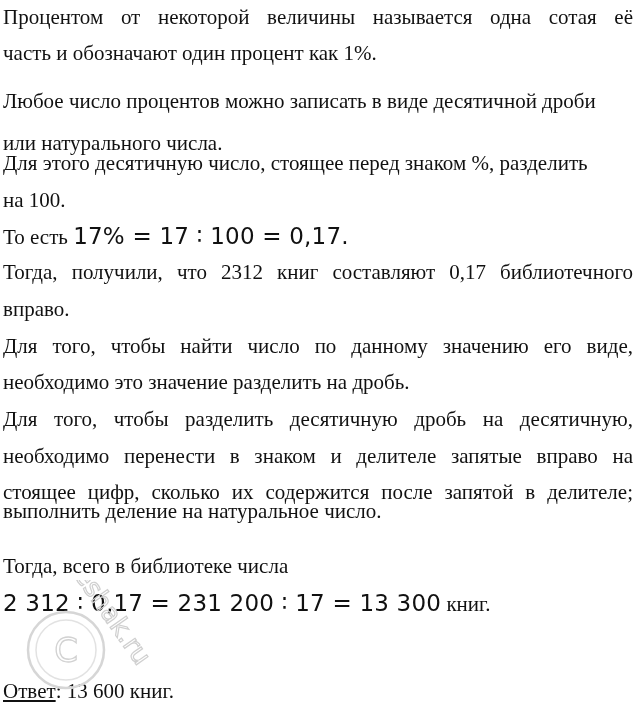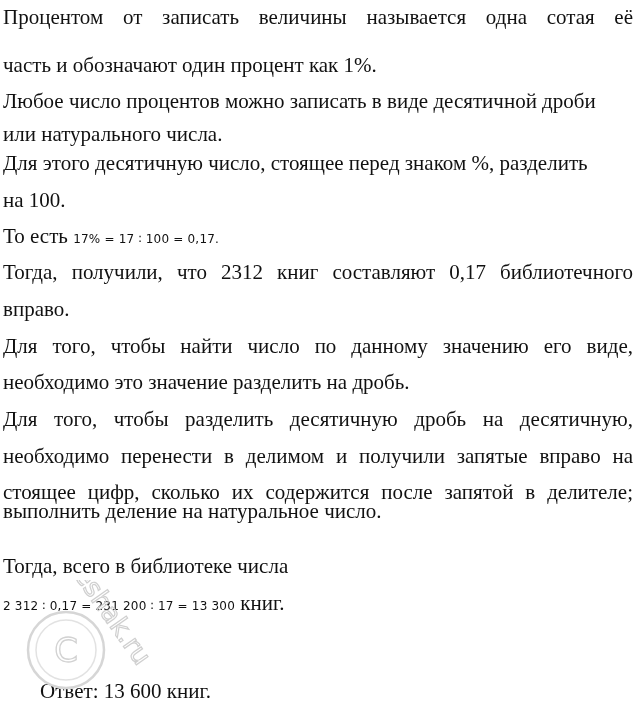--- a/index.html
+++ b/index.html
@@ -28,58 +28,58 @@
       font-size: 21px;
       line-height: 26px;
       white-space: nowrap;
     }
     .justify {
       text-align: justify;
       text-align-last: justify;
     }
     .math {
       font-family: "DejaVu Sans", "Liberation Sans", sans-serif;
-      font-size: 12px;
+      font-size: 23px;
       letter-spacing: 0.2px;
     }
     .answer-label {
-      margin-left: 37px;
+      text-decoration: underline;
     }
     .watermark {
       position: absolute;
       left: 18px;
       top: 580px;
       width: 150px;
       height: 130px;
       pointer-events: none;
     }
   </style>
 </head>
 <body>
 
 <div class="doc">
 
-  <div class="line justify" style="top:4px">Процентом от записать величины называется одна сотая её</div>
-  <div class="line" style="top:52px">часть и обозначают один процент как 1%.</div>
+  <div class="line justify" style="top:4px">Процентом от некоторой величины называется одна сотая её</div>
+  <div class="line" style="top:40px">часть и обозначают один процент как 1%.</div>
   <div class="line" style="top:88px">Любое число процентов можно записать в виде десятичной дроби</div>
-  <div class="line" style="top:121px">или натурального числа.</div>
+  <div class="line" style="top:130px">или натурального числа.</div>
   <div class="line" style="top:150px">Для этого десятичную число, стоящее перед знаком %, разделить</div>
   <div class="line" style="top:187px">на 100.</div>
 
   <div class="line" style="top:223px">
     <span>То есть </span>
     <span class="math">17% = 17 ∶ 100 = 0,17.</span>
   </div>
 
   <div class="line justify" style="top:259px">Тогда, получили, что 2312 книг составляют 0,17 библиотечного</div>
   <div class="line" style="top:296px">вправо.</div>
   <div class="line justify" style="top:333px">Для того, чтобы найти число по данному значению его виде,</div>
   <div class="line" style="top:369px">необходимо это значение разделить на дробь.</div>
   <div class="line justify" style="top:406px">Для того, чтобы разделить десятичную дробь на десятичную,</div>
-  <div class="line justify" style="top:443px">необходимо перенести в делимом и получили запятые вправо на</div>
+  <div class="line justify" style="top:443px">необходимо перенести в знаком и делителе запятые вправо на</div>
   <div class="line justify" style="top:479px">стоящее цифр, сколько их содержится после запятой в делителе;</div>
   <div class="line" style="top:498px">выполнить деление на натуральное число.</div>
   <div class="line" style="top:553px">Тогда, всего в библиотеке числа</div>
 
   <div class="line" style="top:590px">
     <span class="math">2 312 ∶ 0,17 = 231 200 ∶ 17 = 13 300</span><span> книг.</span>
   </div>
 
   <div class="line" style="top:678px">
     <span class="answer-label">Ответ</span><span>: 13 600 книг.</span>

